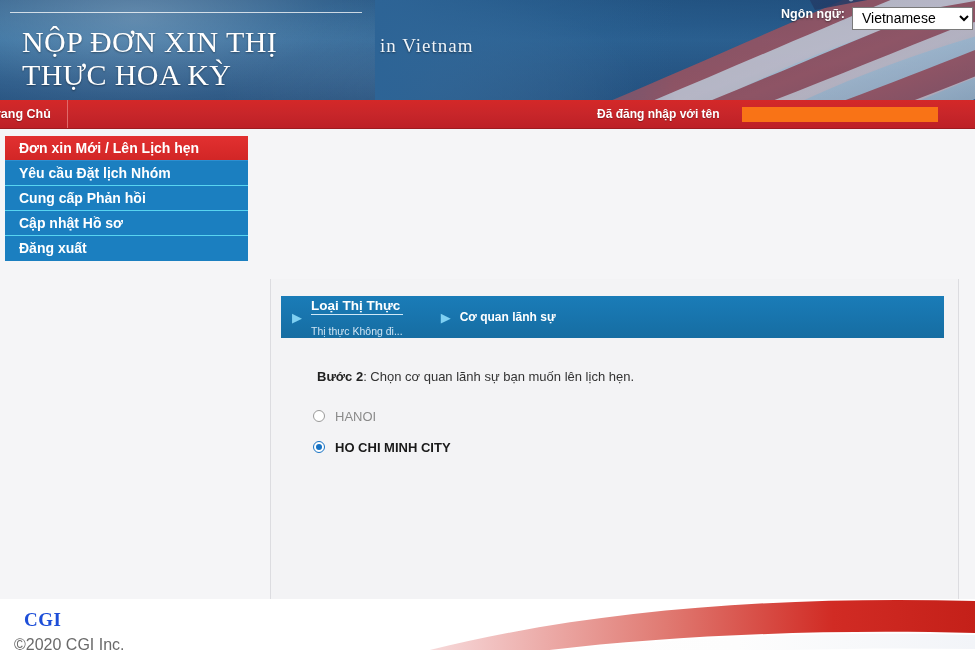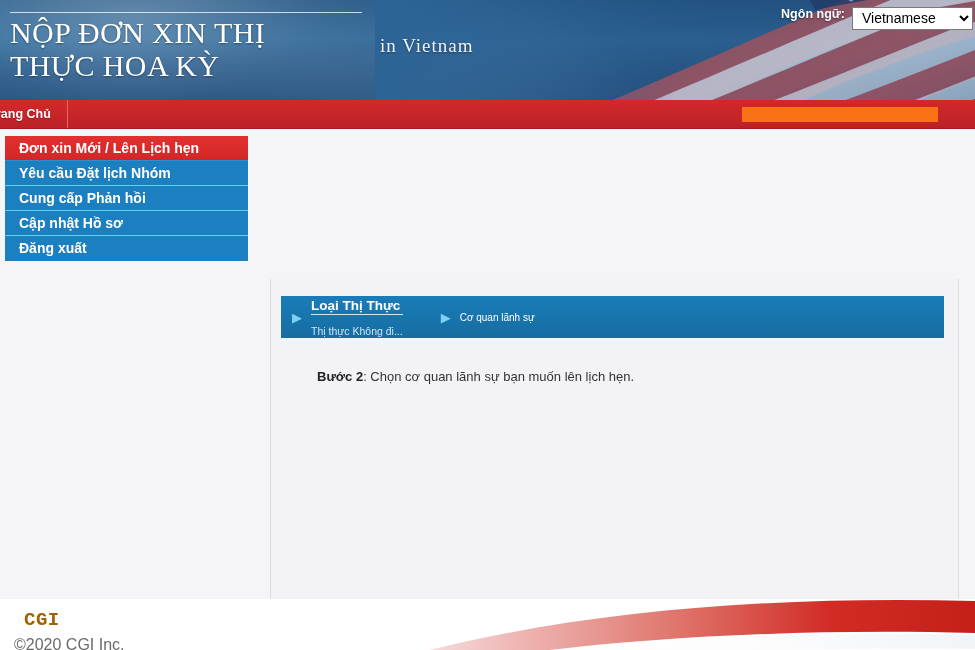--- a/index.html
+++ b/index.html
@@ -58,21 +58,21 @@
     background: rgba(255,255,255,0.75);
     margin-bottom: 3px;
   }
   .site-title {
     font-family: "Liberation Serif", serif;
     font-size: 30px;
     line-height: 33px;
     color: #ffffff;
     letter-spacing: 0.4px;
     text-shadow: 0 1px 2px rgba(0,0,0,0.38);
-    margin: 0;
+    margin: 12px;
     font-weight: normal;
     white-space: pre-line;
   }
   .site-subtitle {
     position: absolute;
     left: 380px; top: 35px;
     font-family: "Liberation Serif", serif;
     font-size: 19px;
     color: #eef4fa;
     text-shadow: 0 1px 2px rgba(0,0,0,0.45);
@@ -211,22 +211,22 @@
     padding-bottom: 1px;
     display: inline-block;
     cursor: pointer;
   }
   .step-done-sub {
     font-size: 10.5px;
     color: #cfe4f3;
     margin-top: 10px;
   }
   .step-current {
-    font-size: 10px;
-    font-weight: normal;
+    font-size: 12px;
+    font-weight: bold;
     color: #ffffff;
   }
 
   .step-instruction {
     position: absolute;
     left: 10px; top: 90px;
     font-size: 13px;
     color: #333333;
   }
   .step-instruction b { color: #222; padding-left: 36px; }
@@ -298,24 +298,24 @@
     overflow: hidden;
   }
   .footer-swoosh {
     position: absolute;
     left: 0; top: 0;
     width: 975px; height: 80px;
   }
   .cgi-logo {
     position: absolute;
     left: 24px; top: 10px;
-    font-family: Liberation Mono, monospace;
+    font-family: Liberation Serif, serif;
     font-size: 19px;
     font-weight: bold;
-    color: #a16207;
+    color: #1d4ed8;
     letter-spacing: 0.5px;
     z-index: 4;
   }
   .cgi-copy {
     position: absolute;
     left: 14px; top: 37px;
     font-size: 16px;
     color: #6a6a6a;
     z-index: 4;
   }
@@ -382,20 +382,21 @@
       <span class="lang-label">Ngôn ngữ:</span>
       <select class="lang-select">
         <option>Vietnamese</option>
         <option>English</option>
       </select>
     </div>
   </div>
 
   <div class="navbar">
     <div class="nav-home">rang Chủ</div>
+    <div class="logged-in">Đã đăng nhập với tên</div>
     <div class="redaction"></div>
   </div>
 
   <div class="body-area">
 
     <div class="sidebar">
       <div class="side-item active">Đơn xin Mới / Lên Lịch hẹn</div>
       <div class="side-item">Yêu cầu Đặt lịch Nhóm</div>
       <div class="side-item">Cung cấp Phản hồi</div>
       <div class="side-item">Cập nhật Hồ sơ</div>
@@ -411,20 +412,30 @@
           <span class="step-done-sub">Thị thực Không đi...</span>
         </span>
         <span class="step-arrow" style="margin-left:38px;">▶</span>
         <span class="step-current">Cơ quan lãnh sự</span>
       </div>
 
       <div class="step-instruction">
         <b>Bước 2</b><span>: Chọn cơ quan lãnh sự bạn muốn lên lịch hẹn.</span>
       </div>
 
+      <div class="radio-group">
+        <div class="radio-row">
+          <span class="radio-dot"></span>
+          <span class="radio-label">HANOI</span>
+        </div>
+        <div class="radio-row selected">
+          <span class="radio-dot"></span>
+          <span class="radio-label">HO CHI MINH CITY</span>
+        </div>
+      </div>
 
       <button class="btn btn-back">Quay lại</button>
       <button class="btn btn-next">Tiếp tục</button>
     </div>
   </div>
 
   <div class="footer">
     <svg class="footer-swoosh" viewBox="0 0 975 80" preserveAspectRatio="none">
       <defs>
         <linearGradient id="swooshRed" x1="0" y1="0" x2="1" y2="0">

